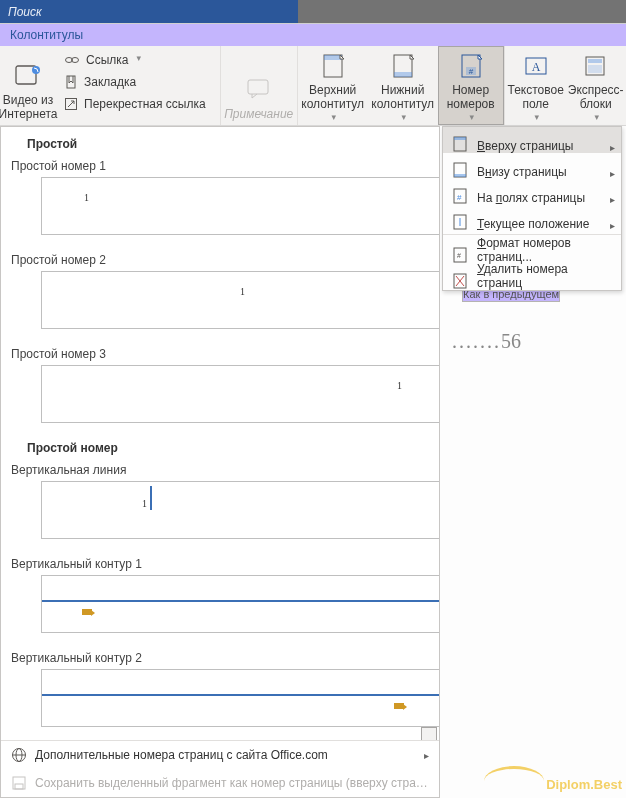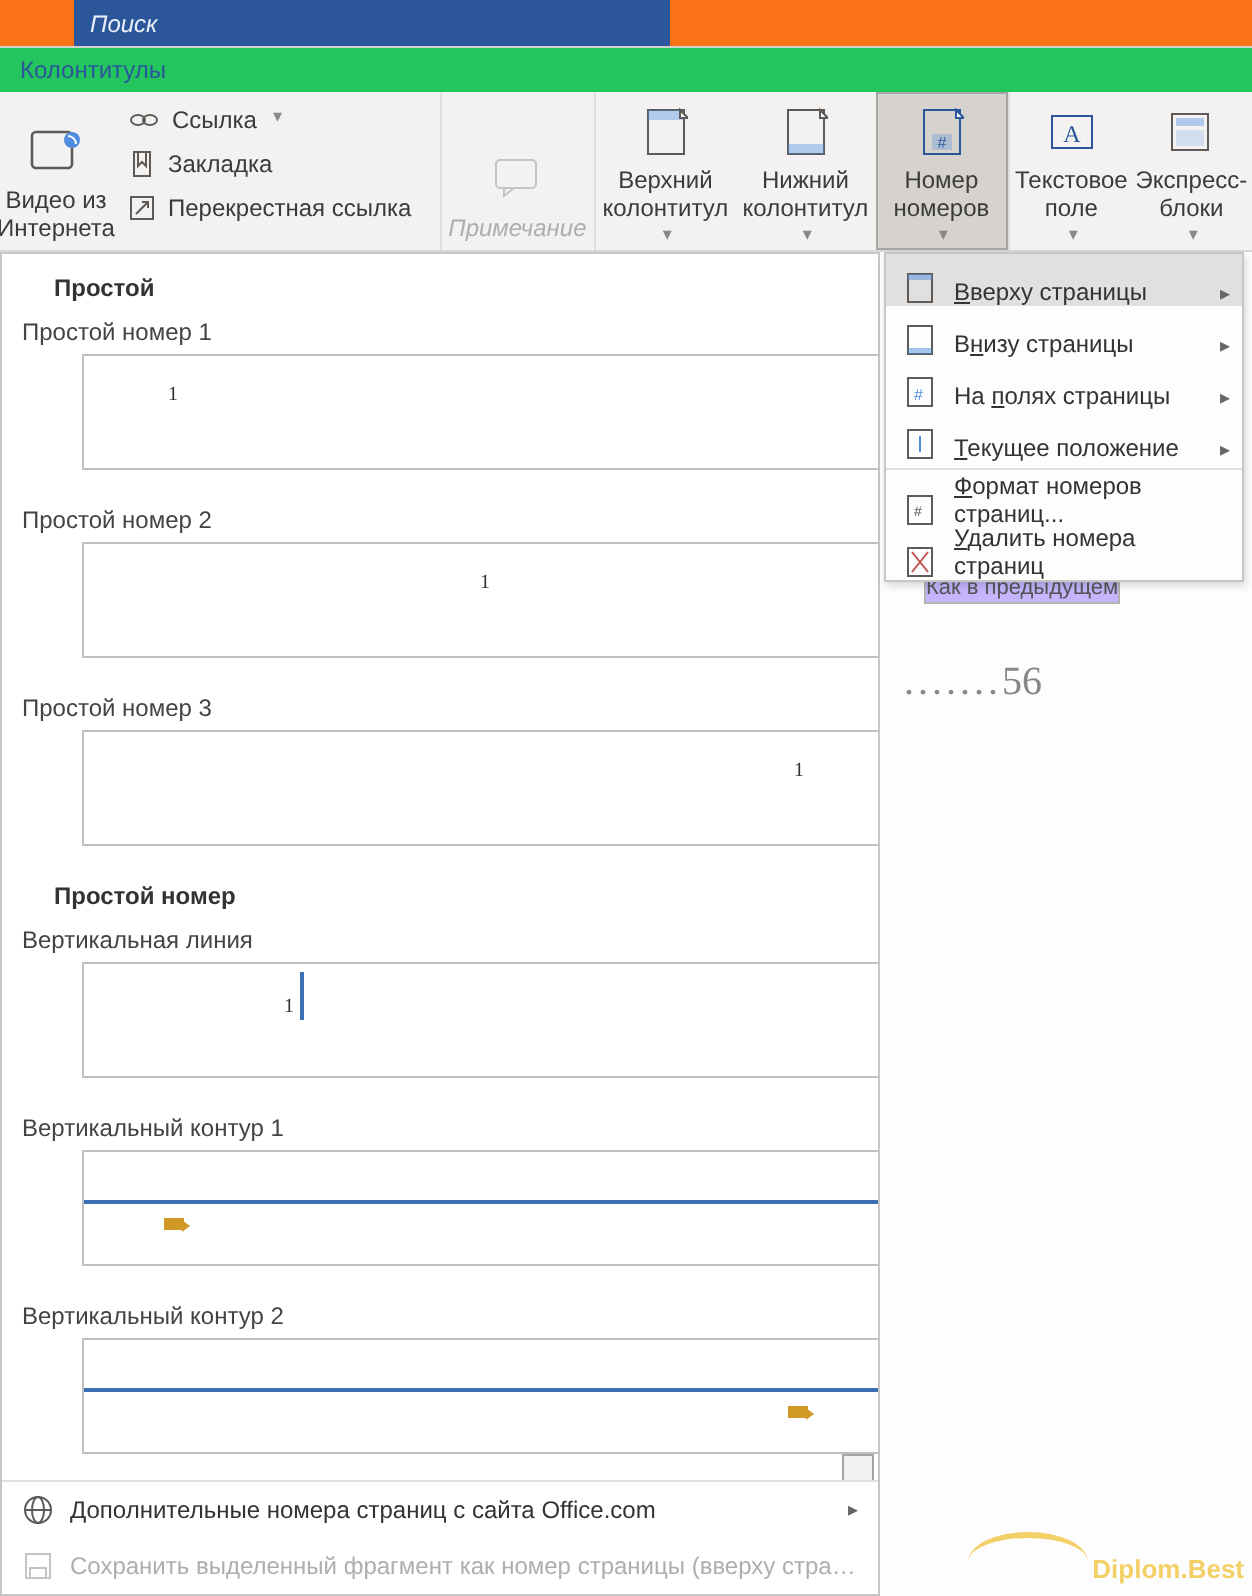--- a/index.html
+++ b/index.html
@@ -1,24 +1,24 @@
 <!DOCTYPE html>
 <html><head>
 <meta charset="utf-8">
 <style>
   * { box-sizing: border-box; margin: 0; padding: 0; }
   html, body { width: 626px; height: 798px; overflow: hidden; font-family: "Segoe UI", Tahoma, sans-serif; font-size: 12px; background: #fdfdfd; color: #333; }
 
   
-  .titlebar { display: flex; height: 24px; background: #f97316; border-bottom: 1px solid #d0d0d0; padding-left: 37px; }
+  .titlebar { display: flex; height: 24px; background: #737373; border-bottom: 1px solid #d0d0d0; }
   .search-box { width: 298px; height: 100%; background: #2B579A; color: #e9eef6; display:flex; align-items:center; padding: 0 8px; font-size: 12px; font-style: italic;}
   .search-box span { font-style: italic; }
 
   
-  .tabstrip { height: 22px; background: #22c55e; display:flex; align-items:center; padding: 0 10px; color: #444; }
+  .tabstrip { height: 22px; background: #c4b5fd; display:flex; align-items:center; padding: 0 10px; color: #444; }
 
   
   .ribbon { height: 80px; background: #F3F2F1; border-bottom: 1px solid #d9d8d7; display:flex; align-items:stretch; }
   .rgroup { display:flex; flex-direction:column; border-right: 1px solid #e1dfdd; }
   .rgroup.inline { flex-direction: row; }
   .big-btn { display:flex; flex-direction:column; align-items:center; justify-content:flex-end; text-align:center; padding: 4px 6px 3px; color:#3b3b3b; line-height: 1.15; cursor:default; }
   .big-btn .icon-wrap { width: 32px; height: 32px; display:flex; align-items:center; justify-content:center; margin-bottom: 3px;}
   .big-btn.active { background: #d6d2cd; border: 1px solid #a7a5a3; padding: 3px 5px 2px;}
   .small-row { display:flex; height: 22px; padding: 0 8px; gap: 6px; color:#3b3b3b; white-space: nowrap; }
   .disabled { color: #b0aeac; }

